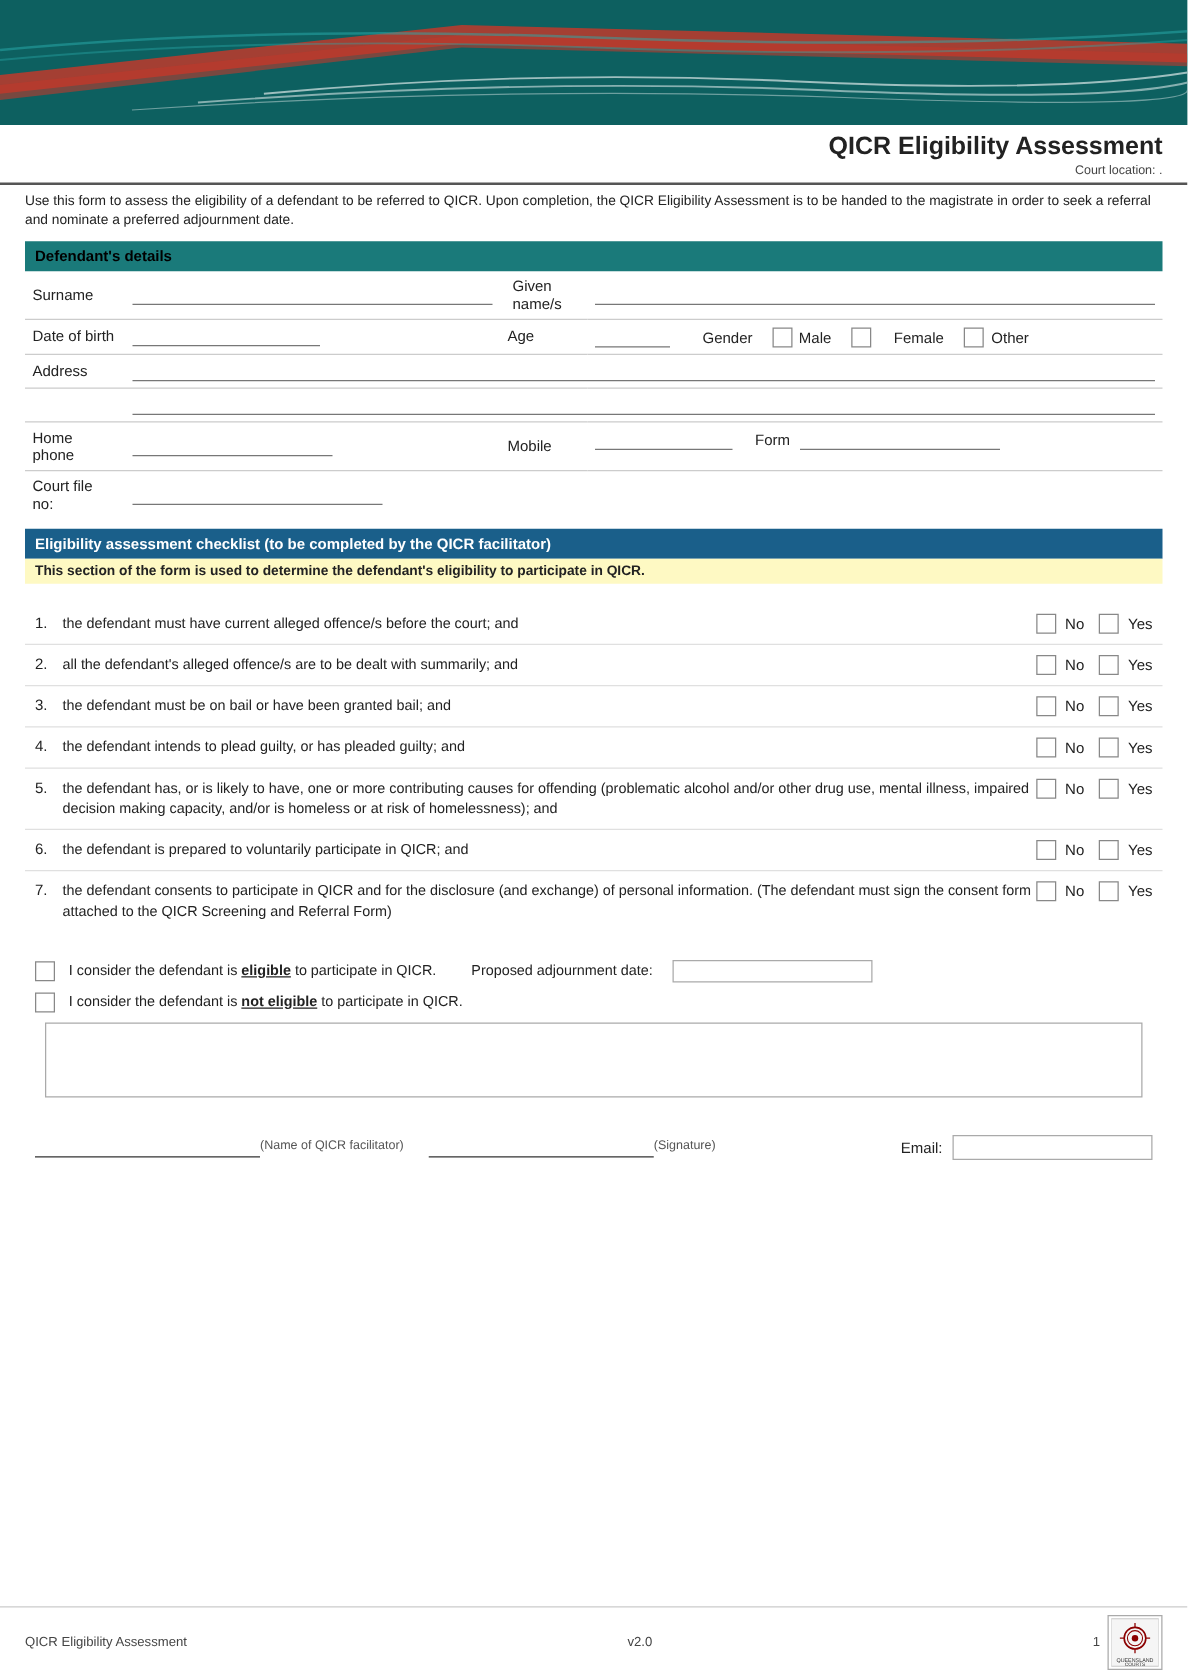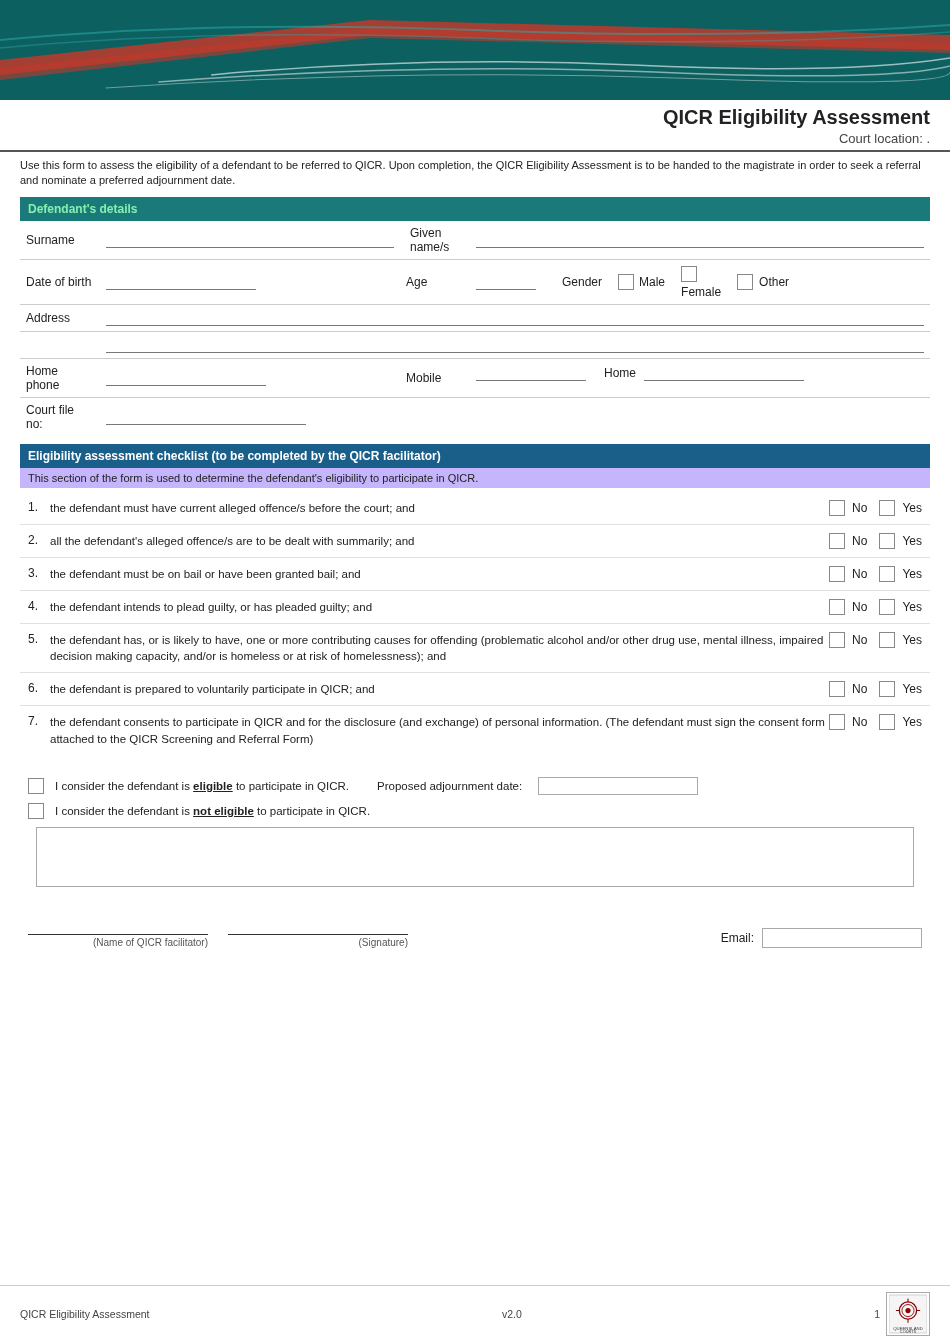--- a/index.html
+++ b/index.html
@@ -17,21 +17,21 @@
       display: flex;
       flex-direction: column;
     }
     .assessment-title {
       font-size: 20px;
       font-weight: bold;
       color: #222;
       text-align: right;
     }
     .court-location {
-      font-size: 13px;
+      font-size: 10px;
       color: #444;
       text-align: right;
       margin-top: 2px;
     }
 
     
     .body {
       padding: 6px 20px 10px 20px;
       flex: 1;
     }
@@ -39,41 +39,42 @@
     .intro-text {
       font-size: 11px;
       margin-bottom: 8px;
       line-height: 1.4;
       color: #222;
     }
 
     
     .section-header {
       background: #1a7a7a;
-      color: #86efac;
+      color: #000000;
       font-weight: bold;
       font-size: 12px;
       padding: 5px 8px;
       margin-bottom: 0;
     }
 
     .section-header-blue {
       background: #1a5f8a;
       color: #fff;
       font-weight: bold;
       font-size: 12px;
       padding: 5px 8px;
       margin-bottom: 0;
     }
 
     .section-subheader {
-      background: #c4b5fd;
+      background: #fef9c3;
       font-size: 11px;
       padding: 4px 8px;
-      margin-bottom: 4px;
+      margin-bottom: 16px;
+      font-weight: bold;
     }
     .field-box {
       border: 1px solid #888;
       width: 16px;
       height: 16px;
       display: inline-block;
       vertical-align: middle;
       margin-right: 3px;
     }
 
@@ -149,22 +150,21 @@
 
     
     .sig-row {
       display: flex;
       align-items: flex-end;
       padding: 20px 8px 4px 8px;
       gap: 20px;
     }
     .sig-block {
       display: flex;
-      flex-direction: column;
-      align-items: flex-end;
+      align-items: center;
     }
     .sig-line {
       border-bottom: 1px solid #333;
       width: 180px;
       height: 20px;
       margin-bottom: 2px;
     }
     .sig-caption {
       font-size: 10px;
       text-align: center;
@@ -310,21 +310,21 @@
           <span class="input-line" style="width:150px;"></span>
         </td>
         <td>Age</td>
         <td style="display:flex;align-items:center;gap:16px;padding-top:6px;padding-bottom:5px;">
           <span class="input-line" style="width:60px;"></span>
           <span style="margin-left:10px;">Gender</span>
           <span style="display:inline-flex;align-items:center;gap:2px;">
             <span class="field-box"></span>
             <span>Male</span>
           </span>
-          <span style="display:inline-flex;gap:3px;flex-direction:column;">
+          <span style="display:inline-flex;align-items:center;gap:15px;">
             <span class="field-box"></span>
             <span>Female</span>
           </span>
           <span style="display:inline-flex;align-items:center;gap:3px;">
             <span class="field-box"></span>
             <span>Other</span>
           </span>
         </td>
       </tr>
 
@@ -343,21 +343,21 @@
       </tr>
 
       <tr class="row-border">
         <td>Home phone</td>
         <td>
           <span class="input-line" style="width:160px;"></span>
         </td>
         <td>Mobile</td>
         <td style="display:flex;align-items:center;gap:8px;padding-top:6px;padding-bottom:5px;">
           <span class="input-line" style="width:110px;"></span>
-          <span style="margin-left:10px;">Home</span>
+          <span style="margin-left:10px;">Form</span>
           <span class="input-line" style="width:160px;"></span>
         </td>
       </tr>
 
       <tr>
         <td>Court file no:</td>
         <td colspan="3">
           <span class="input-line" style="width:200px;"></span>
         </td>
       </tr>

